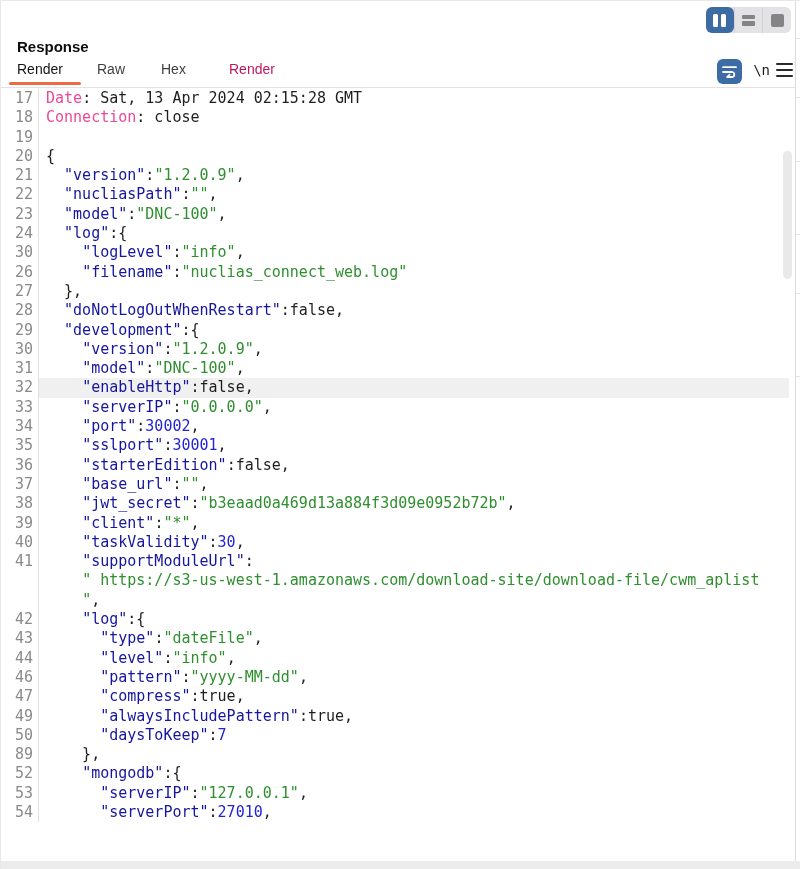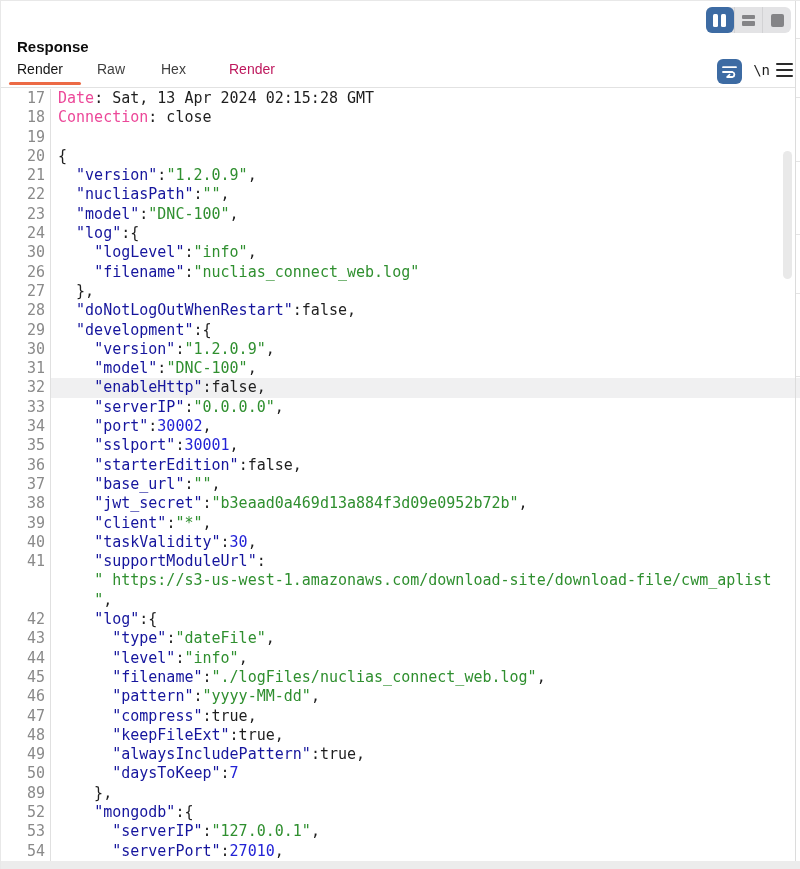--- a/index.html
+++ b/index.html
@@ -30,21 +30,21 @@
   .tab.sel { color:#141414; }
   .tab.disabled { color:#be185d; cursor:default; }
   .tab-underline { position:absolute; left:8px; top:25px; width:72px; height:3px; border-radius:2px; background:#ec6a45; }
   .hsep { position:absolute; left:0; top:86px; width:794px; height:1px; background:#e2e2e2; }
   
   .wrap-btn { position:absolute; top:58px; right:58px; width:25px; height:25px; background:#3d6ba3; border-radius:6px; display:flex; align-items:center; justify-content:center; cursor:pointer; }
   .nl-btn { position:absolute; top:61px; right:30px; font-family:"DejaVu Sans Mono", monospace; font-size:14px; color:#1c1c1c; cursor:pointer; }
   .menu-btn { position:absolute; top:62px; right:7px; width:17px; height:14px; display:flex; flex-direction:column; justify-content:space-between; cursor:pointer; }
   .menu-btn i { display:block; height:2px; background:#2a2a2a; border-radius:1px; }
   
-  .code { position:absolute; left:12px; top:88px; width:788px; font-family:"DejaVu Sans Mono", monospace; font-size:15px; }
+  .code { position:absolute; left:0; top:88px; width:788px; font-family:"DejaVu Sans Mono", monospace; font-size:15px; }
   .row { display:flex; height:19.3px; line-height:19.3px; white-space:pre; }
   .gut { width:38px; flex:0 0 38px; text-align:right; padding-right:5px; color:#8a8a8a; border-right:1px solid #e0e0e0; }
   .src { flex:1; padding-left:7px; color:#1e1e1e; }
   .row.hl .src { background:#f0f0f1; }
   .c-hdr { color:#ec4899; }
   .c-key { color:#15159d; }
   .c-str { color:#2f8f2f; }
   .c-num { color:#2323d6; }
   
   .vscroll-thumb { position:absolute; left:782px; top:150px; width:9px; height:128px; background:#e9e9e9; border-radius:4.5px; cursor:pointer; }
@@ -123,24 +123,22 @@
     <div class="row"><div class="gut">37</div><div class="src"><span>    </span><span class="c-key">"base_url"</span><span>:</span><span class="c-str">""</span><span>,</span></div></div>
     <div class="row"><div class="gut">38</div><div class="src"><span>    </span><span class="c-key">"jwt_secret"</span><span>:</span><span class="c-str">"b3eaad0a469d13a884f3d09e0952b72b"</span><span>,</span></div></div>
     <div class="row"><div class="gut">39</div><div class="src"><span>    </span><span class="c-key">"client"</span><span>:</span><span class="c-str">"*"</span><span>,</span></div></div>
     <div class="row"><div class="gut">40</div><div class="src"><span>    </span><span class="c-key">"taskValidity"</span><span>:</span><span class="c-num">30</span><span>,</span></div></div>
     <div class="row"><div class="gut">41</div><div class="src"><span>    </span><span class="c-key">"supportModuleUrl"</span><span>:</span></div></div>
     <div class="row"><div class="gut"></div><div class="src"><span>    </span><span class="c-str">" https://s3-us-west-1.amazonaws.com/download-site/download-file/cwm_aplist</span></div></div>
     <div class="row"><div class="gut"></div><div class="src"><span>    </span><span class="c-str">"</span><span>,</span></div></div>
     <div class="row"><div class="gut">42</div><div class="src"><span>    </span><span class="c-key">"log"</span><span>:{</span></div></div>
     <div class="row"><div class="gut">43</div><div class="src"><span>      </span><span class="c-key">"type"</span><span>:</span><span class="c-str">"dateFile"</span><span>,</span></div></div>
     <div class="row"><div class="gut">44</div><div class="src"><span>      </span><span class="c-key">"level"</span><span>:</span><span class="c-str">"info"</span><span>,</span></div></div>
-    <div class="row"><div class="gut">45</div><div class="src"><span>      </span><span class="c-key">"filename"</span><span>:</span><span class="c-str">"./logFiles/nuclias_connect_web.log"</span><span>,</span></div></div>
     <div class="row"><div class="gut">46</div><div class="src"><span>      </span><span class="c-key">"pattern"</span><span>:</span><span class="c-str">"yyyy-MM-dd"</span><span>,</span></div></div>
     <div class="row"><div class="gut">47</div><div class="src"><span>      </span><span class="c-key">"compress"</span><span>:true,</span></div></div>
-    <div class="row"><div class="gut">48</div><div class="src"><span>      </span><span class="c-key">"keepFileExt"</span><span>:true,</span></div></div>
     <div class="row"><div class="gut">49</div><div class="src"><span>      </span><span class="c-key">"alwaysIncludePattern"</span><span>:true,</span></div></div>
     <div class="row"><div class="gut">50</div><div class="src"><span>      </span><span class="c-key">"daysToKeep"</span><span>:</span><span class="c-num">7</span></div></div>
     <div class="row"><div class="gut">89</div><div class="src"><span>    },</span></div></div>
     <div class="row"><div class="gut">52</div><div class="src"><span>    </span><span class="c-key">"mongodb"</span><span>:{</span></div></div>
     <div class="row"><div class="gut">53</div><div class="src"><span>      </span><span class="c-key">"serverIP"</span><span>:</span><span class="c-str">"127.0.0.1"</span><span>,</span></div></div>
     <div class="row"><div class="gut">54</div><div class="src"><span>      </span><span class="c-key">"serverPort"</span><span>:</span><span class="c-num">27010</span><span>,</span></div></div>
   </div>
 
 <div class="vscroll-thumb"></div>
 <div class="right-border"></div>

